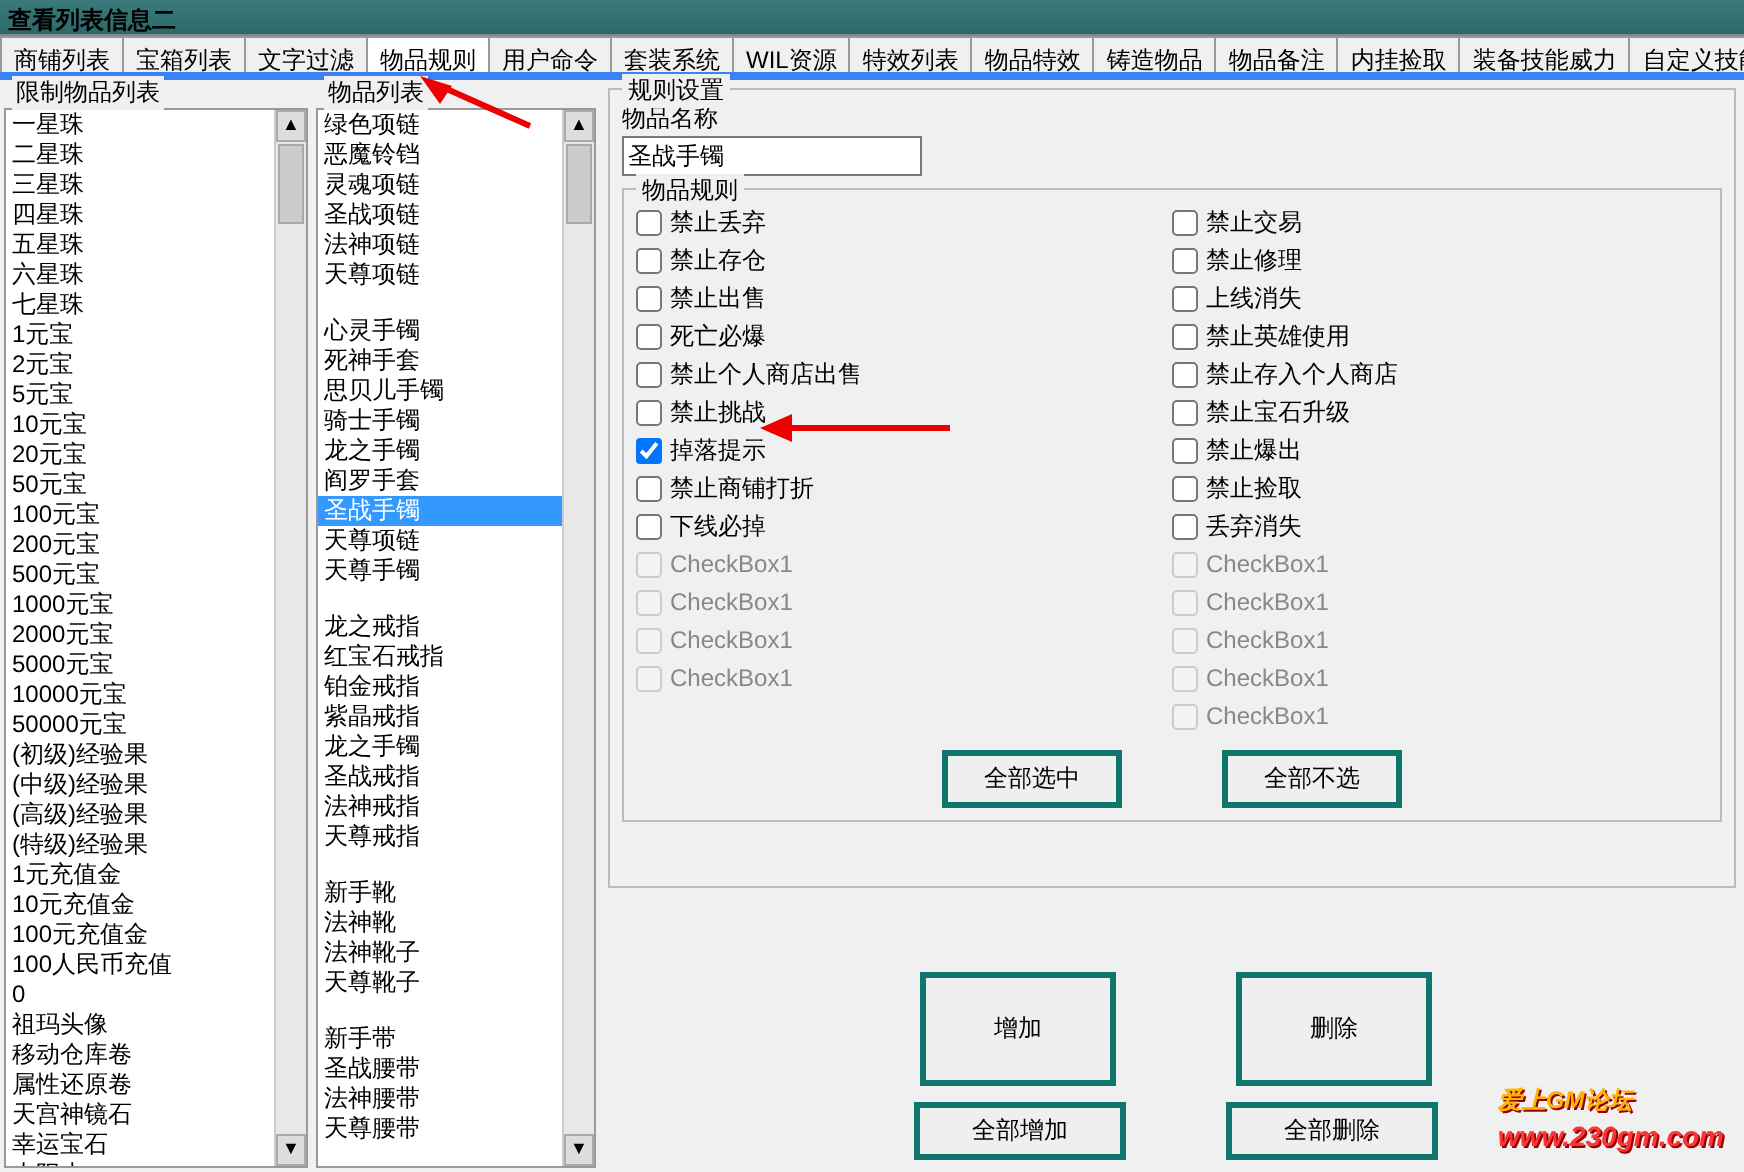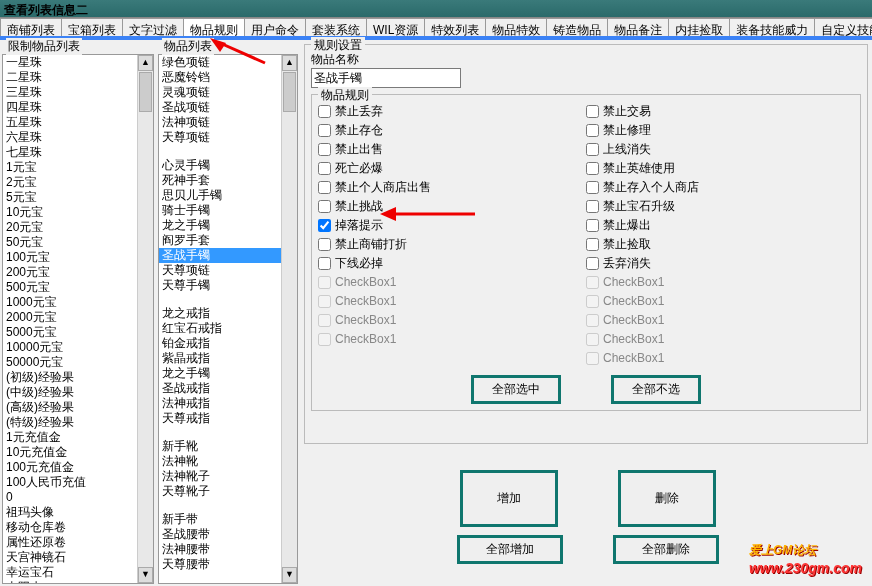--- a/index.html
+++ b/index.html
@@ -23,21 +23,21 @@
 .row label { margin-right: 4px; }
 .text-input { border: 1px solid #7a7a7a; padding: 2px; width: 150px; background: #fff; }
 .rules-box { border: 1px solid #bbb; padding: 8px 6px 6px 6px; position: relative; margin-top: 6px; }
 .rules-grid { display: flex; }
 .rules-col { flex: 1; }
 .chk { display: flex; align-items: center; margin-bottom: 3px; height: 16px; }
 .chk input { margin-right: 4px; }
 .chk.disabled { color: #888; }
 .btn { border: 3px solid #0f766e; background: #efefef; padding: 3px 18px; cursor: pointer; }
 .btn-row { display: flex; gap: 50px; margin-top: 6px; justify-content: center; }
-.bottom-btns { position: absolute; bottom: 16px; left: 320px; right: 16px; }
+.bottom-btns { position: absolute; bottom: 0; left: 320px; right: 16px; }
 .watermark { position: absolute; right: 10px; bottom: 10px; color: #ffb400; font-size: 22px; font-weight: bold; font-style: italic; text-shadow: 1px 1px #900; pointer-events:none; }
 .watermark .url { font-size: 14px; color: #f33; display:block; }
 .arrow-red { position: absolute; pointer-events: none; z-index: 20; }
 .scrollbar-track { width: 16px; background: #e8e8e8; border-left: 1px solid #ccc; display:flex; flex-direction:column; }
 .scrollbar-btn { height:16px; background:#ddd; border:1px solid #aaa; font-size:9px; text-align:center; line-height:12px; }
 .scrollbar-thumb { flex:0 0 40px; background:#ccc; border:1px solid #aaa; margin:1px; }
 .list-container { display:flex; height:100%; }
 .list-inner { flex:1; overflow:hidden; }
 </style>
 </head>

